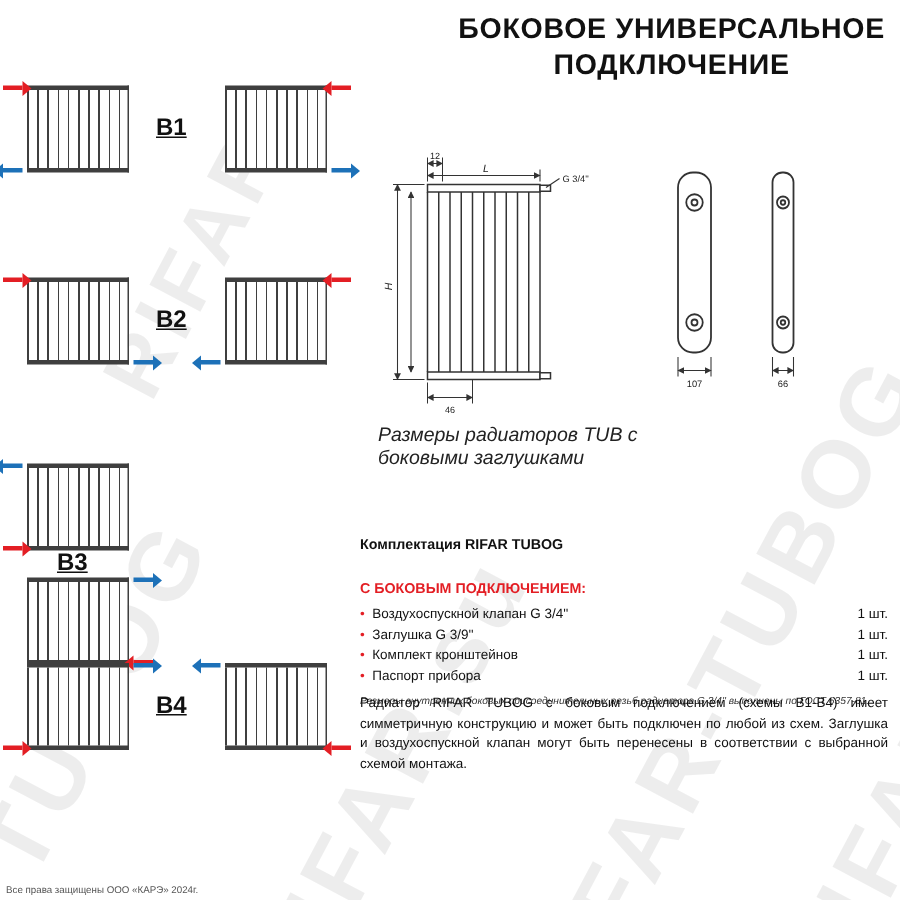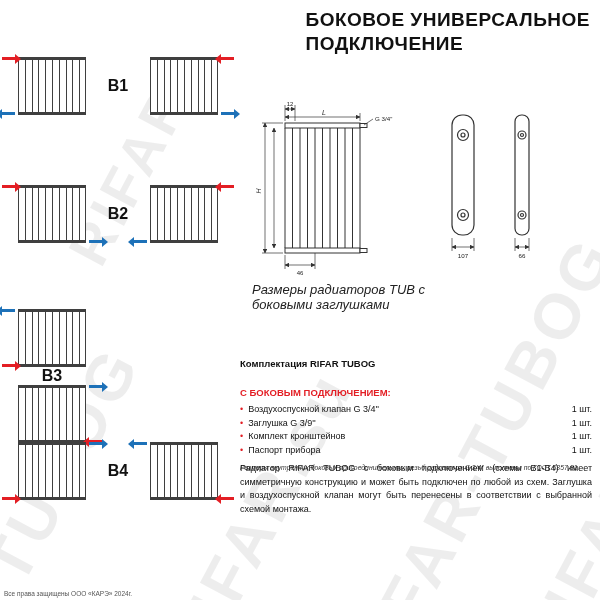--- a/index.html
+++ b/index.html
@@ -16,35 +16,35 @@
   }
   .wm1 { left:-30px; top:560px; }
   .wm2 { left:150px; top:645px; }
   .wm3 { left:330px; top:665px; }
   .wm4 { left:505px; top:640px; }
   .wm5 { left:55px;  top:245px; font-size:56px; }
   .content { position:absolute; inset:0; z-index:1; }
 
   
   .title {
-    position:absolute; top:8px; right:10px; text-align:left;
+    position:absolute; top:8px; right:10px; text-align:center;
     font-size:19px; font-weight:bold; line-height:1.25; letter-spacing:0.5px;
   }
 
   
   .scheme-row { position:absolute; left:0; display:flex; align-items:center; height:64px; }
   .row-0 { top:54px; } .row-1 { top:182px; } .row-2 { top:309px;flex-direction:column; } .row-3 { top:439px; }
   .rad-wrap { position:relative; padding:0 18px; }
   .radiator {
     width:68px; height:58px;
     border-top:3px solid #3f3f3f; border-bottom:3px solid #3f3f3f;
     border-right:1px solid #3f3f3f;
     background:repeating-linear-gradient(90deg,#3f3f3f 0 1px,#ffffff 1px 6.8px);
   }
-  .scheme-label { width:28px; text-align:center; font-weight:bold; font-size:16px; }
+  .scheme-label { width:28px; font-weight:bold; font-size:16px;text-decoration:underline; }
   .arrow { position:absolute; width:13px; height:3px; }
   .arrow::after {
     content:''; position:absolute; top:50%; margin-top:-5px;
     border-top:5px solid transparent; border-bottom:5px solid transparent;
   }
   .d-right::after { right:-6px; border-left:6px solid currentColor; }
   .d-left::after  { left:-6px;  border-right:6px solid currentColor; }
   .p-top-left { top:0; left:2px; }       .p-top-right { top:0; right:2px; }
   .p-bottom-left { bottom:0; left:2px; } .p-bottom-right { bottom:0; right:2px; }
 

